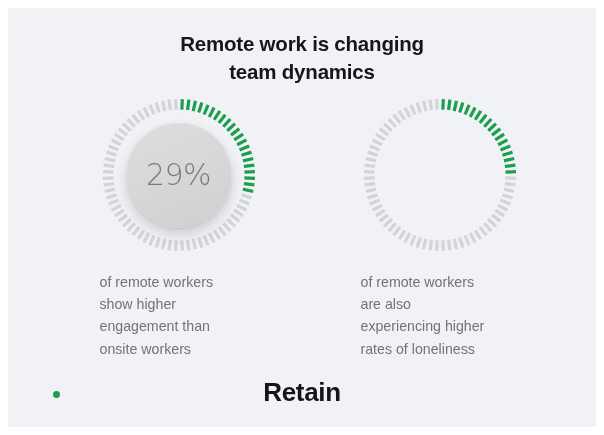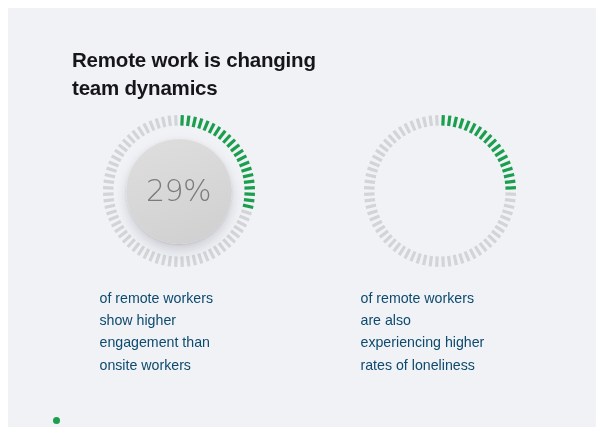--- a/index.html
+++ b/index.html
@@ -22,23 +22,23 @@
     height: 419px;
     background: #f1f2f6;
     box-sizing: border-box;
     display: flex;
     flex-direction: column;
     align-items: center;
   }
 
   #page-title {
     margin: 0;
-    padding-top: 38px;
+    padding-top: 22px;
     width: 460px;
-    text-align: left;
+    text-align: center;
     font-size: 20.5px;
     font-weight: bold;
     line-height: 1.38;
     letter-spacing: -0.2px;
     color: #16161a;
     white-space: pre-line;
   }
 
   #stats-row {
     margin-top: 10px;
@@ -95,21 +95,21 @@
     color: #7b7b7b;
     letter-spacing: -0.5px;
     line-height: 1;
   }
 
   .stat-caption {
     margin-top: 18px;
     width: 100%;
     font-size: 14.2px;
     line-height: 1.58;
-    color: #0c4a6e;
+    color: #737373;
     text-align: left;
     white-space: pre-line;
     padding-left: 6px;
     box-sizing: border-box;
   }
 
   #brand-logo {
     position: absolute;
     left: 0;
     right: 0;
@@ -313,16 +313,17 @@
       </div>
       <div class="stat-caption">of remote workers
 are also
 experiencing higher
 rates of loneliness</div>
     </div>
 
   </div>
 
   <div id="brand-logo">
+    <span id="brand-wordmark">Retain</span>
     <span id="brand-dot"></span>
   </div>
 
 </div>
 
 </body></html>

